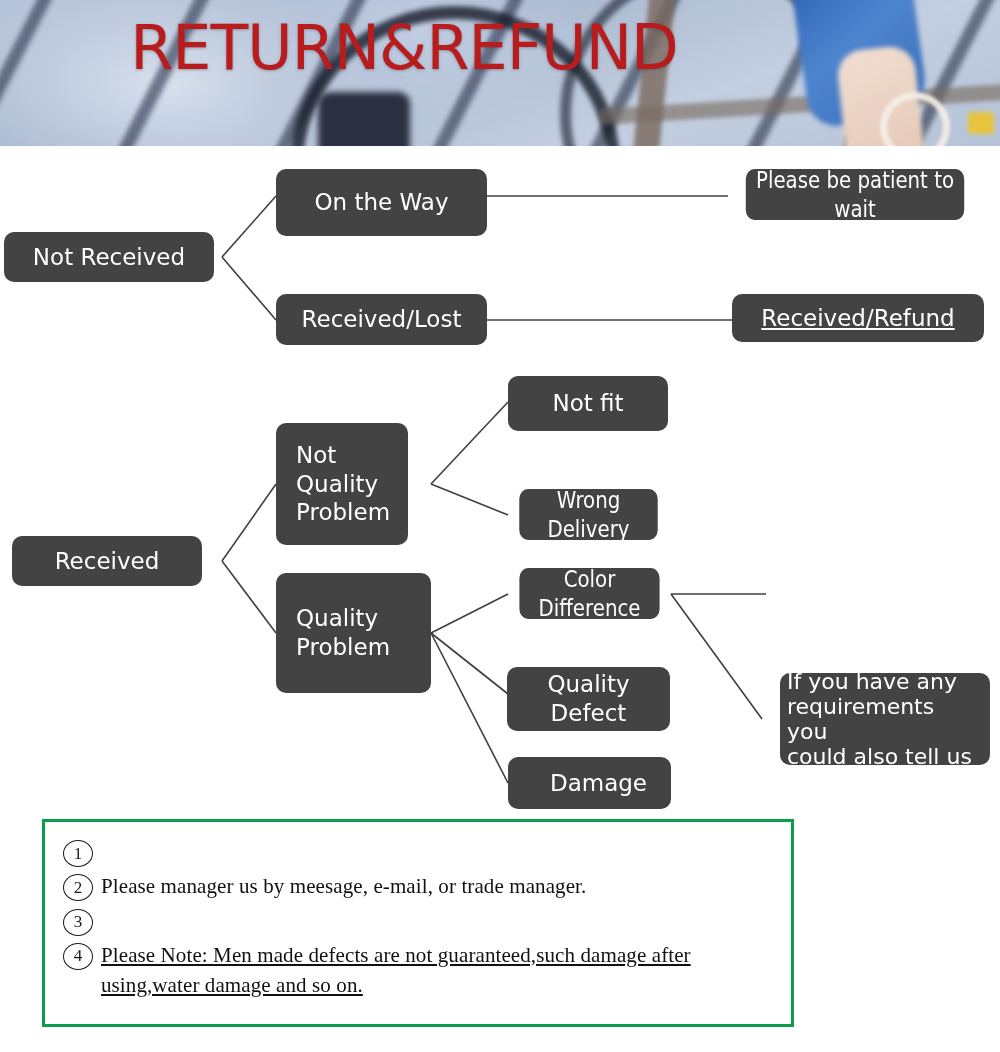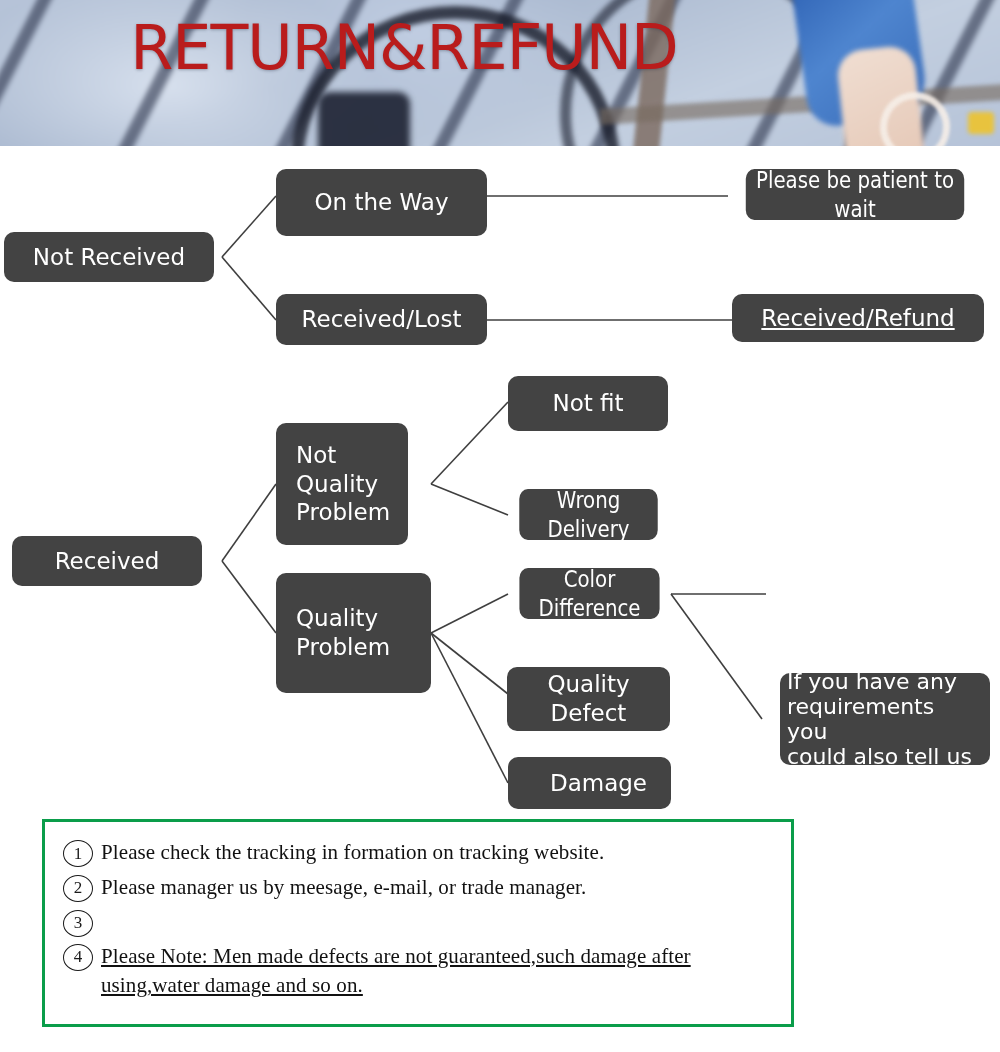--- a/index.html
+++ b/index.html
@@ -284,21 +284,20 @@
 
     <div class="node tight left-text" style="left:762px; top:527px; width:210px; height:92px; white-space:pre-line; font-size:22px; padding-left:7px; line-height:1.14;margin-left:18px;">If you have any
 requirements you
 could also tell us</div>
   </div>
 
   <div class="notes">
 
     <div class="note-row">
       <div class="note-num">1</div>
-      <div class="note-text">Please check the tracking in formation on tracking website.</div>
     </div>
 
     <div class="note-row">
       <div class="note-num">2</div>
       <div class="note-text">Please manager us by meesage, e-mail, or trade manager.</div>
     </div>
 
     <div class="note-row">
       <div class="note-num">3</div>
     </div>

